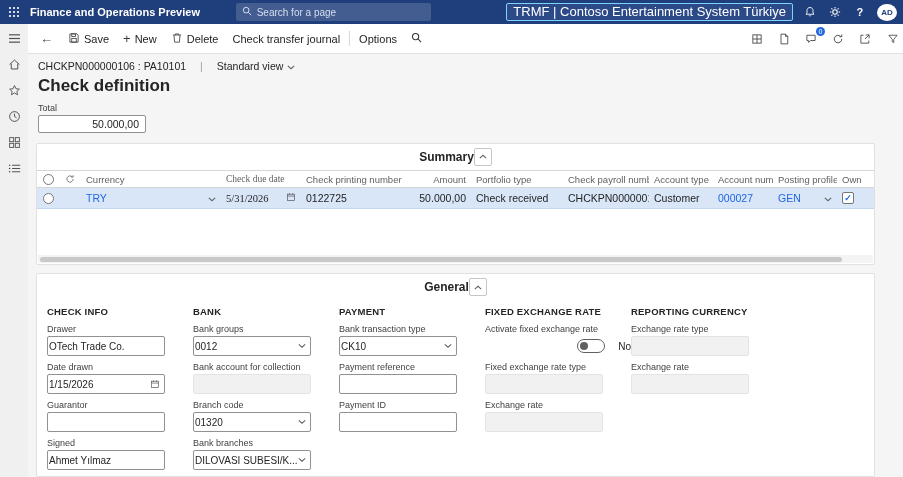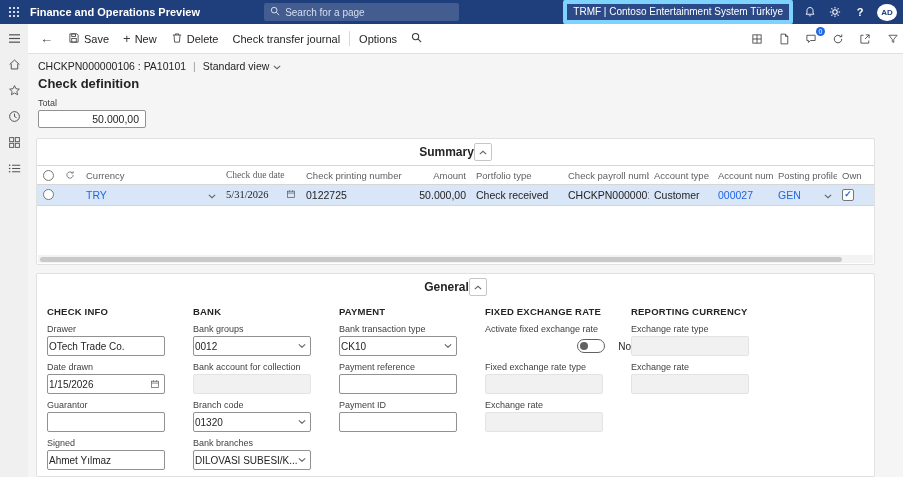--- a/index.html
+++ b/index.html
@@ -6,21 +6,21 @@
   html,body{width:903px;height:477px;overflow:hidden;}
   body{font-family:"Liberation Sans",sans-serif;background:#f5f5f5;color:#242424;}
   .app{width:903px;height:477px;display:flex;flex-direction:column;}
 
   
   .topbar{flex:0 0 24px;background:#1f3e7c;display:flex;align-items:center;color:#fff;padding-right:6px;}
   .waffle{width:28px;height:24px;display:flex;align-items:center;justify-content:center;cursor:pointer;}
   .app-title{font-size:11px;font-weight:bold;white-space:nowrap;margin-left:2px;}
   .top-search{margin-left:auto;width:195px;height:18px;background:rgba(255,255,255,.16);border-radius:2px;display:flex;align-items:center;gap:5px;padding:0 6px;font-size:10px;color:#d7dfF0;color:#d7dff0;}
   .top-right{margin-left:auto;display:flex;align-items:center;gap:9px;}
-  .env-badge{font-size:10px;line-height:16px;padding:0 6px;border:4px solid #7dd3fc;background:#2c4a88;border-radius:2px;white-space:nowrap;cursor:pointer;margin-left:40px;}
+  .env-badge{font-size:13px;line-height:16px;padding:0 6px;border:1px solid #7dd3fc;background:#2c4a88;border-radius:2px;white-space:nowrap;cursor:pointer;margin-left:40px;}
   .top-icon{width:16px;height:16px;display:flex;align-items:center;justify-content:center;cursor:pointer;}
   .help-q{font-size:11px;font-weight:bold;color:#fff;}
   .avatar{width:20px;height:17px;border-radius:50%;background:#fff;color:#1f3e7c;font-size:8px;font-weight:bold;display:flex;align-items:center;justify-content:center;cursor:pointer;}
 
   
   .mainrow{flex:1;display:flex;min-height:0;}
   .sidebar{flex:0 0 28px;background:#f0f0f0;display:flex;flex-direction:column;align-items:center;padding-top:6px;gap:10px;}
   .side-icon{width:16px;height:16px;display:flex;align-items:center;justify-content:center;cursor:pointer;}
   .content{flex:1;display:flex;flex-direction:column;min-width:0;}
   .rightrail{flex:0 0 20px;display:flex;flex-direction:column;}
@@ -32,24 +32,24 @@
   .ab-btn{display:flex;align-items:center;gap:4px;font-size:11px;color:#242424;padding:0 7px;height:100%;cursor:pointer;white-space:nowrap;}
   .back-btn{font-size:13px;color:#4a4a4a;padding:0 8px;}
   .plus{font-size:13px;color:#3b3a39;line-height:10px;}
   .ab-sep{width:1px;height:15px;background:#d8d8d8;margin:0 2px;}
   .ab-right{margin-left:auto;display:flex;align-items:center;gap:11px;padding-right:6px;}
   .badge-wrap{position:relative;display:flex;}
   .blue-badge{position:absolute;top:-4px;right:-6px;background:#2266e3;color:#fff;font-size:7px;line-height:9px;height:9px;min-width:9px;border-radius:5px;text-align:center;padding:0 2px;}
 
   
   .page{flex:1;overflow:hidden;display:flex;flex-direction:column;padding:5px 8px 0;}
-  .crumb{display:flex;align-items:center;gap:7px;font-size:10.5px;color:#242424;padding:1px 2px;}
+  .crumb{display:flex;align-items:center;gap:14px;font-size:10.5px;color:#242424;padding:1px 2px;}
   .crumb .pipe{color:#a0a0a0;}
   .view-sel{display:flex;align-items:center;gap:4px;cursor:pointer;}
-  .page-title{font-size:13px;font-weight:bold;margin:3px 2px 7px;}
+  .page-title{font-size:17px;font-weight:bold;margin:3px 2px 7px;}
   .total-label{font-size:9px;color:#424242;margin:0 2px 2px;}
   .total-input{margin-left:2px;width:108px;height:20px;background:#fff;border:1px solid #919191;border-radius:2px;font-size:10.5px;display:flex;align-items:center;justify-content:flex-end;padding:0 6px;}
 
   
   .card{background:#fff;border:1px solid #e1e1e1;border-radius:2px;margin-top:10px;display:flex;flex-direction:column;overflow:hidden;}
   .card-head{height:26px;flex:0 0 26px;display:flex;align-items:center;justify-content:center;padding:0 9px;}
   .card-title{font-size:12px;font-weight:bold;}
   .collapse-btn{width:18px;height:18px;border:1px solid #c8c6c4;border-radius:2px;background:#fff;display:flex;align-items:center;justify-content:center;cursor:pointer;}
 
   

